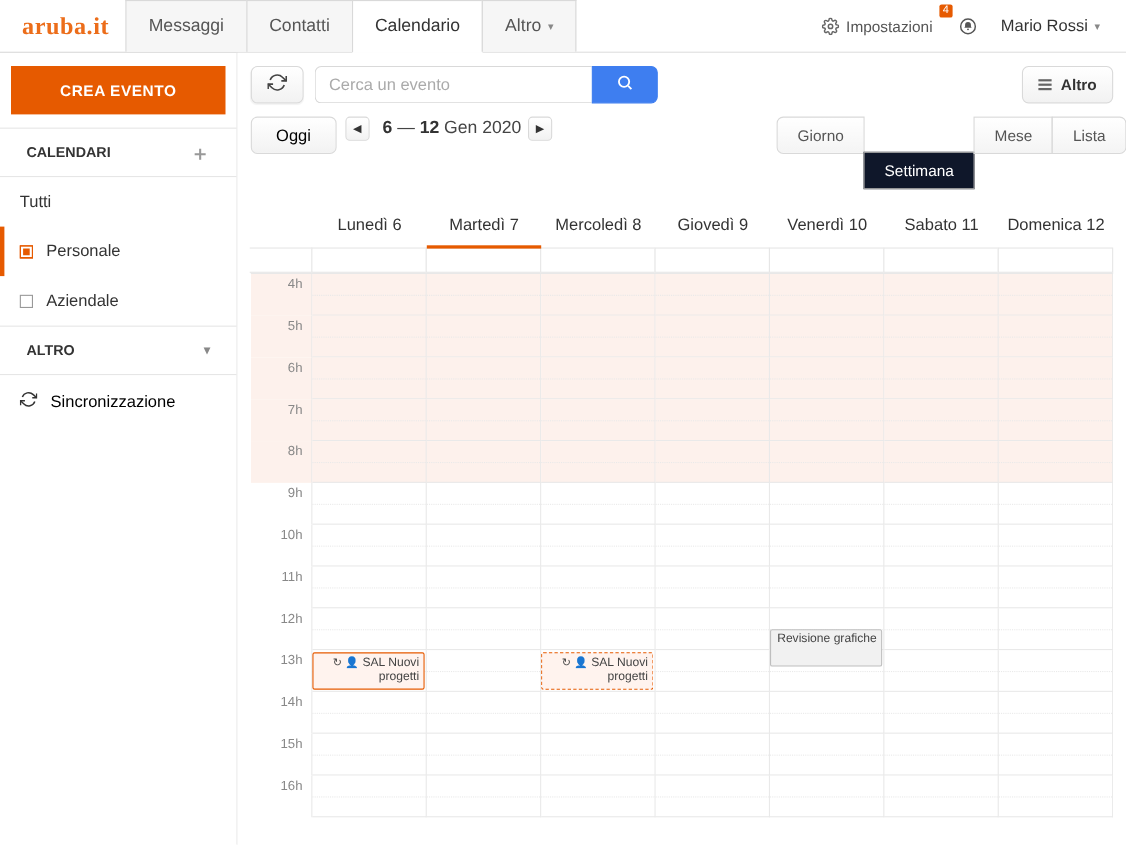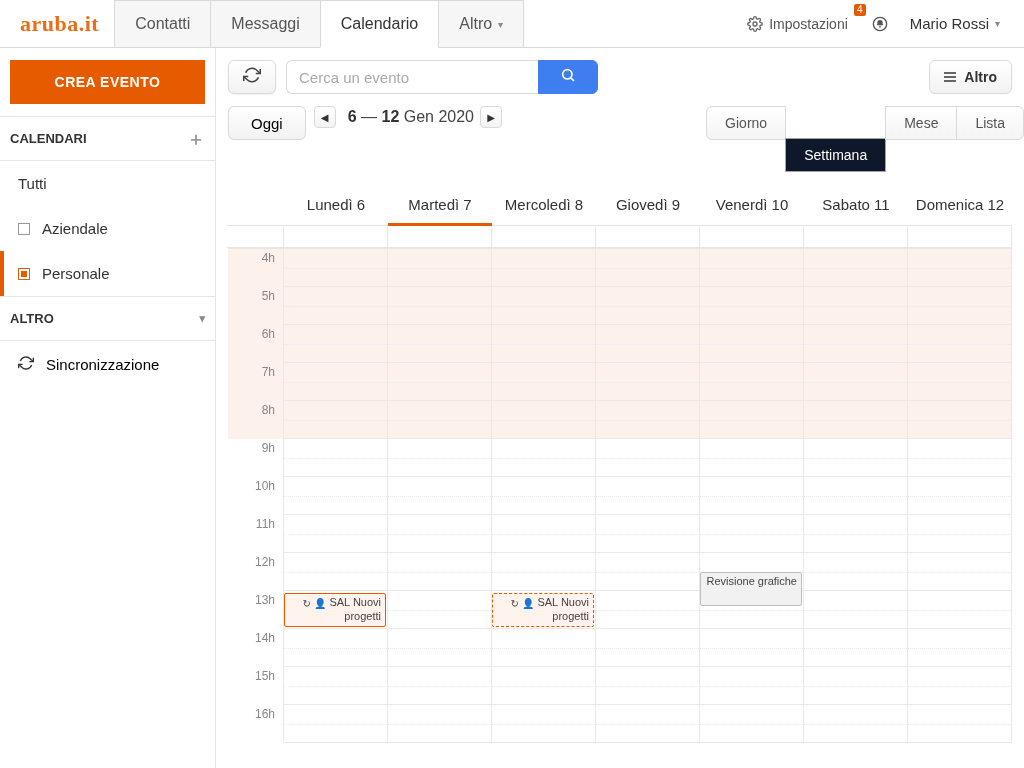--- a/index.html
+++ b/index.html
@@ -33,21 +33,21 @@
   .badge .count{position:absolute;top:-6px;left:-10px;background:var(--orange-dark);color:#fff;font-size:10px;line-height:12px;min-width:12px;padding:0 2px;text-align:center;border-radius:2px;}
   .user-menu{display:flex;align-items:center;gap:6px;font-size:15px;color:#333;padding:6px 6px;}
   .user-menu .chev{font-size:10px;color:#888;}
 
   
   .body{display:flex;flex:1;min-height:0;}
 
   
   .sidebar{width:216px;display:flex;flex-direction:column;border-right:1px solid var(--border-light);}
   .create-btn{margin:12px 10px;background:var(--orange-dark);color:#fff;border:0;padding:14px 0;font-weight:700;font-size:14px;letter-spacing:0.5px;}
-  .side-section-hdr{display:flex;align-items:center;justify-content:space-between;padding:14px 10px;border-top:1px solid var(--border-light);border-bottom:1px solid var(--border-light);font-weight:700;font-size:13px;}
+  .side-section-hdr{display:flex;align-items:center;justify-content:space-between;padding:14px 24px;border-top:1px solid var(--border-light);border-bottom:1px solid var(--border-light);font-weight:700;font-size:13px;}
   .plus{font-size:18px;color:#999;line-height:0;}
   .cal-item{display:flex;align-items:center;gap:12px;padding:14px 14px 14px 18px;font-size:15px;}
   .cal-item .sq{width:12px;height:12px;border:1px solid #999;}
   .cal-item .sq.orange{background:var(--orange-dark);border-color:var(--orange-dark);box-shadow:inset 0 0 0 2px #fff;}
   .cal-item.active{position:relative;}
   .cal-item.active::before{content:"";position:absolute;left:0;top:0;bottom:0;width:4px;background:var(--orange-dark);}
   .side-section-hdr.collapsible .chev{font-size:11px;color:#888;}
   .sync-item{display:flex;align-items:center;gap:12px;padding:14px 14px 14px 18px;font-size:15px;color:#000000;}
   .sync-item svg{width:16px;height:16px;}
 
@@ -111,22 +111,22 @@
   .event .icons{display:inline-flex;gap:3px;margin-right:3px;vertical-align:middle;}
   .event .icons span{font-size:10px;}
 
 </style>
 </head>
 <body>
 
 <div class="header">
   <div class="logo">aruba.it</div>
   <div class="nav-tabs" id="nav-tabs">
+      <div class="nav-tab">Messaggi</div>
       <div class="nav-tab">Contatti</div>
-      <div class="nav-tab">Messaggi</div>
       <div class="nav-tab active">Calendario</div>
       <div class="nav-tab">Altro<span class="chev">▾</span></div>
     </div>
   <div class="header-spacer"></div>
   <div class="header-actions">
     <div class="act">
       <span class="gear-icon">
         <svg viewBox="0 0 24 24" fill="none" stroke="#666" stroke-width="2">
             <circle cx="12" cy="12" r="3"></circle>
             <path d="M19.4 15a1.65 1.65 0 0 0 .33 1.82l.06.06a2 2 0 1 1-2.83 2.83l-.06-.06a1.65 1.65 0 0 0-1.82-.33 1.65 1.65 0 0 0-1 1.51V21a2 2 0 1 1-4 0v-.09a1.65 1.65 0 0 0-1-1.51 1.65 1.65 0 0 0-1.82.33l-.06.06a2 2 0 1 1-2.83-2.83l.06-.06a1.65 1.65 0 0 0 .33-1.82 1.65 1.65 0 0 0-1.51-1H3a2 2 0 1 1 0-4h.09a1.65 1.65 0 0 0 1.51-1 1.65 1.65 0 0 0-.33-1.82l-.06-.06a2 2 0 1 1 2.83-2.83l.06.06a1.65 1.65 0 0 0 1.82.33h0a1.65 1.65 0 0 0 1-1.51V3a2 2 0 1 1 4 0v.09a1.65 1.65 0 0 0 1 1.51h0a1.65 1.65 0 0 0 1.82-.33l.06-.06a2 2 0 1 1 2.83 2.83l-.06.06a1.65 1.65 0 0 0-.33 1.82v0a1.65 1.65 0 0 0 1.51 1H21a2 2 0 1 1 0 4h-.09a1.65 1.65 0 0 0-1.51 1z"></path>
@@ -157,27 +157,27 @@
     <button class="create-btn">CREA EVENTO</button>
 
     <div class="side-section-hdr">
       <span>CALENDARI</span>
       <span class="plus">＋</span>
     </div>
     <div class="cal-item">
       <span>Tutti</span>
     </div>
     <div id="cal-list">
+        <div class="cal-item active">
+          <span class="sq orange"></span>
+          <span>Personale</span>
+        </div>
         <div class="cal-item">
           <span class="sq "></span>
           <span>Aziendale</span>
-        </div>
-        <div class="cal-item active">
-          <span class="sq orange"></span>
-          <span>Personale</span>
         </div>
       </div>
 
     <div class="side-section-hdr collapsible">
       <span>ALTRO</span>
       <span class="chev">▾</span>
     </div>
     <div class="sync-item">
       <span>
         <svg viewBox="0 0 24 24" fill="none" stroke="#333" stroke-width="2">

